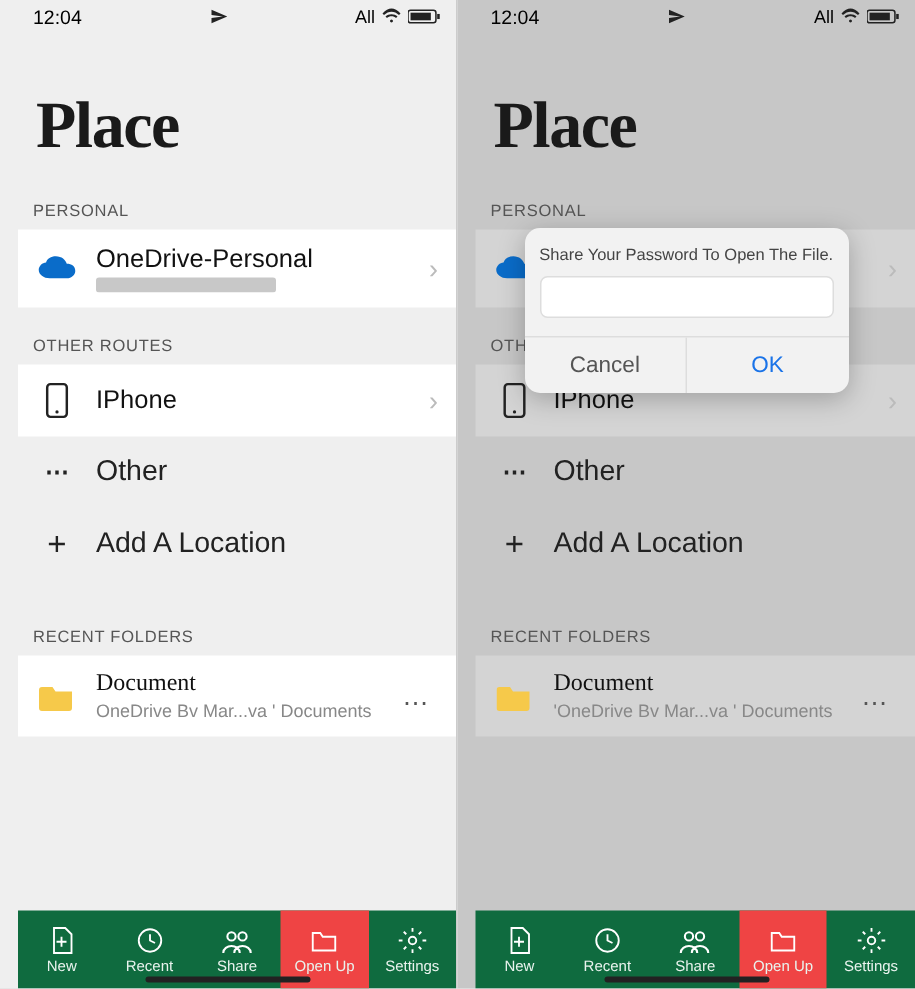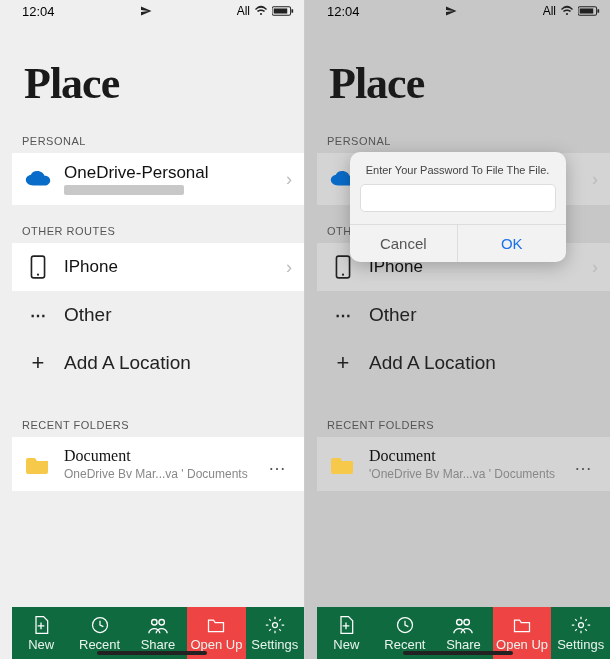--- a/index.html
+++ b/index.html
@@ -22,21 +22,21 @@
 .row .chevron { color: #bbb; font-size: 18px; padding-left: 6px; }
 .row .more { color: #555; font-size: 18px; padding: 0 4px; letter-spacing: 2px; }
 .row.plain { background: transparent; }
 .screen.right .row.plain { background: transparent; }
 .row.plain .label { font-family: -apple-system, sans-serif; font-size: 19px; font-weight: 400; color: #222; }
 .gap { height: 12px; }
 .spacer { flex: 1; }
 .tabbar { height: 52px; background: #0f6b3f; display: flex; align-items: stretch; }
 .tab { flex: 1; display: flex; flex-direction: column; align-items: center; justify-content: center; gap: 2px; color: #e9f3ee; }
 .tab.active { background: #ef4444; }
-.tab span { font-size: 13px; }
+.tab span { font-size: 10px; }
 .tab svg { display: block; }
 .home-ind { position: absolute; bottom: 4px; left: 50%; transform: translateX(-50%); width: 110px; height: 4px; background: #222; border-radius: 3px; }
 .overlay { position: absolute; inset: 0; }
 .dialog { position: absolute; top: 152px; left: 50%; transform: translateX(-50%); width: 216px; background: #f2f2f2; border-radius: 10px; box-shadow: 0 4px 18px rgba(0,0,0,0.25); overflow: hidden; }
 .dialog .d-msg { font-size: 11px; color: #444; text-align: center; padding: 12px 10px 8px 10px; }
 .dialog .d-input { margin: 0 10px 12px 10px; height: 28px; background: #fff; border: 1px solid #ddd; border-radius: 5px; }
 .dialog .d-btns { display: flex; border-top: 1px solid #ddd; }
 .dialog .d-btn { flex: 1; text-align: center; padding: 10px 0; font-size: 15px; color: #555; }
 .dialog .d-btn.ok { color: #1a73e8; border-left: 1px solid #ddd; }
 </style>
@@ -297,21 +297,21 @@
           <circle cx="12" cy="12" r="3" fill="none" stroke="#fff" stroke-width="1.5"></circle>
           <path d="M12 2v3M12 19v3M4 12H1M23 12h-3M5 5l2 2M17 17l2 2M5 19l2-2M17 7l2-2" stroke="#fff" stroke-width="1.5"></path>
         </svg>
       <span>Settings</span>
     </div>
   </div>
   <div class="home-ind"></div>
 
   <div class="overlay">
     <div class="dialog">
-      <div class="d-msg">Enter Your Password To File The File.</div>
+      <div class="d-msg">Share Your Password To Open The File.</div>
       <div class="d-input"></div>
       <div class="d-btns">
         <div class="d-btn">Cancel</div>
         <div class="d-btn ok">OK</div>
       </div>
     </div>
   </div>
 </div>
 
 </body></html>

